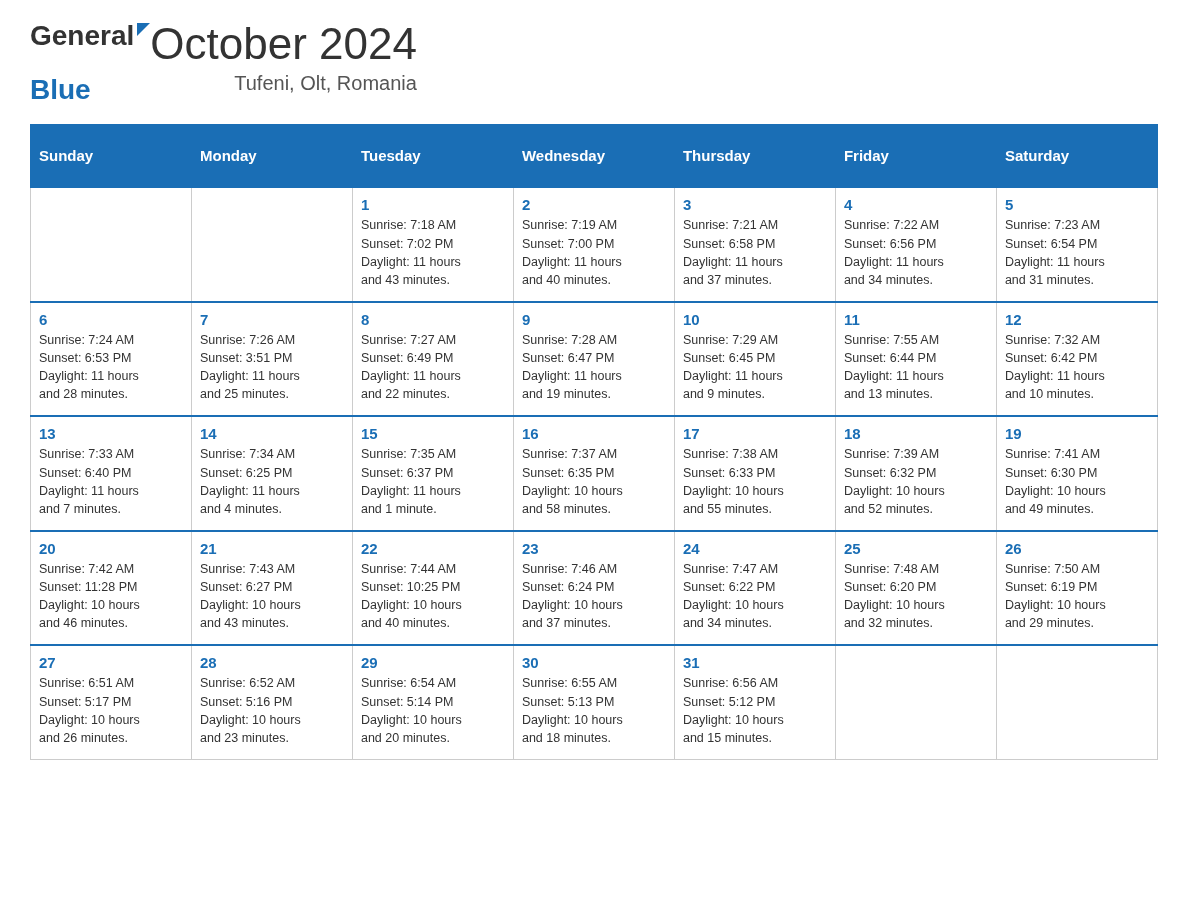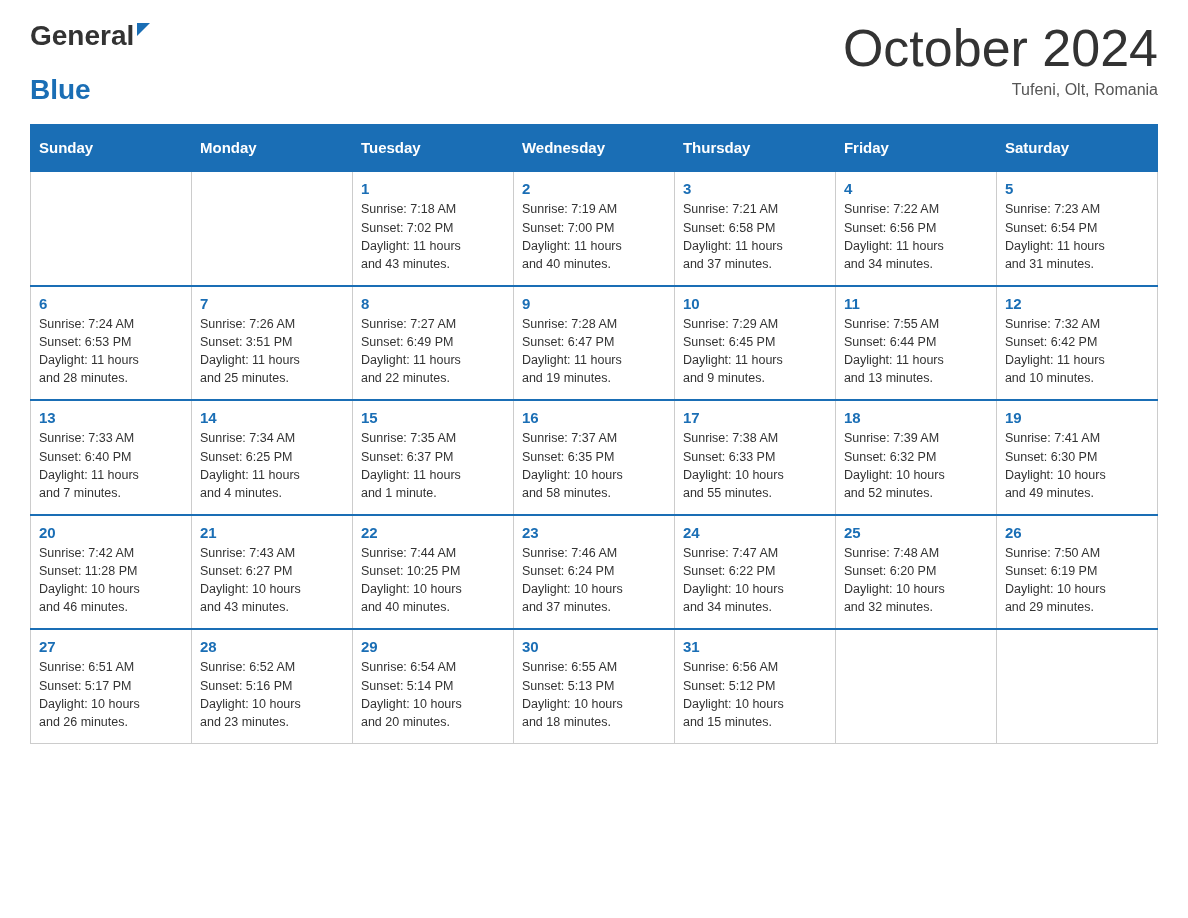--- a/index.html
+++ b/index.html
@@ -6,65 +6,65 @@
     body {
       font-family: Arial, Helvetica, sans-serif;
       background: #ffffff;
       width: 1188px;
       min-height: 918px;
       padding: 20px 30px;
     }
 
     .header {
       display: flex;
-      justify-content: space-between;
+      justify-content: flex-start;
       align-items: flex-start;
       margin-bottom: 18px;
     }
 
     .logo {
       display: flex;
       align-items: flex-start;
       gap: 0;
     }
 
     .logo-wrapper {
       display: flex;
       flex-direction: column;
     }
 
     .title-block {
       text-align: right;
     }
 
     .month-title {
-      font-size: 52px;
+      font-size: 44px;
       font-weight: 300;
       color: #333;
       line-height: 1.1;
     }
 
     .location-title {
-      font-size: 16px;
+      font-size: 20px;
       color: #555;
       margin-top: 4px;
     }
 
     .calendar-table {
       width: 100%;
       border-collapse: collapse;
       border: 1px solid #999;
     }
 
     .calendar-table th {
       background-color: #1a6eb5;
       color: #ffffff;
       font-size: 15px;
       font-weight: bold;
-      padding: 14px 8px;
+      padding: 22px 8px;
       text-align: left;
       border: 1px solid #1a6eb5;
     }
 
     .calendar-table td {
       vertical-align: top;
       padding: 8px 8px 12px 8px;
       border: 1px solid #ccc;
       width: 14.285%;
       min-height: 90px;

